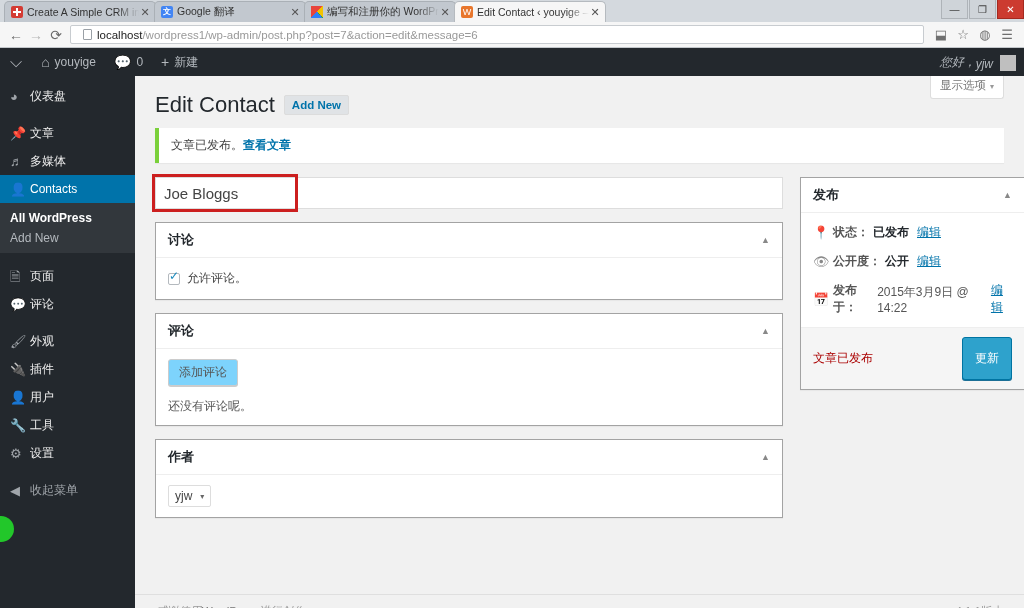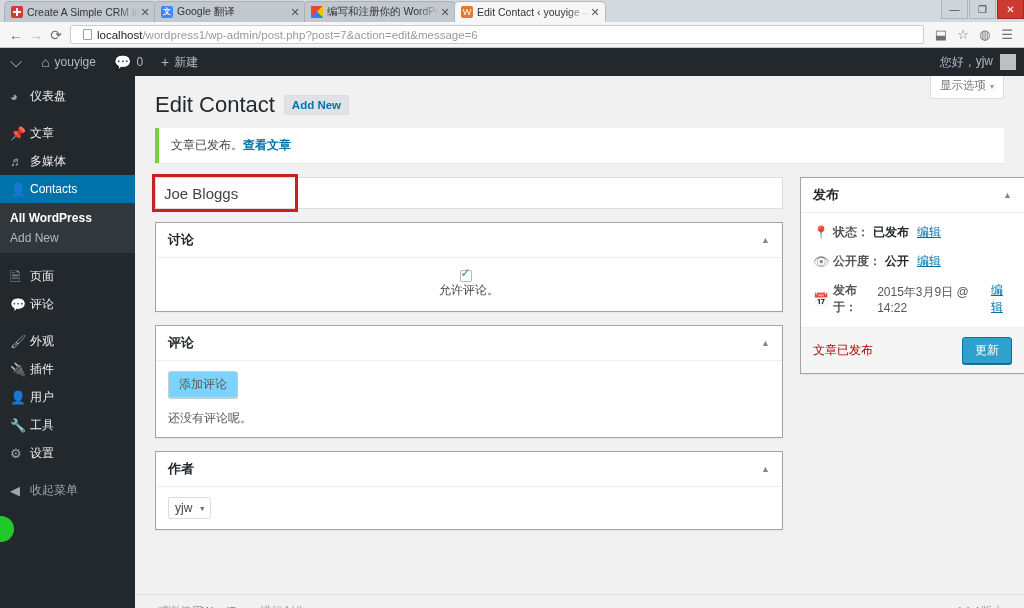--- a/index.html
+++ b/index.html
@@ -91,21 +91,21 @@
 
   
   #wpadminbar {
     height:28px; background:#23282d; color:#b4b9be;
     display:flex; align-items:center; font-size:12px;
   }
   .ab-item { display:flex; align-items:center; height:28px; padding:0 9px; color:#b4b9be; }
   .ab-item .glyph { margin-right:5px; font-size:14px; line-height:1; }
   .ab-logo { font-size:16px; padding:0 10px; }
   .ab-spacer { flex:1 1 auto; }
-  .ab-right { display:flex; align-items:flex-start; padding-right:8px; }
+  .ab-right { display:flex; align-items:flex-end; padding-right:8px;font-style:italic; }
   .ab-avatar { width:16px; height:16px; background:#bfbfbf; margin-left:7px; }
 
   
   #wpwrap { display:flex; height:552px; }
 
   
   #adminmenu {
     width:135px; flex:0 0 135px; background:#23282d;
     position:relative; padding-top:0;
   }
@@ -201,21 +201,21 @@
     margin-bottom:13px;
   }
   .postbox .hndle {
     display:flex; align-items:center; justify-content:space-between;
     padding:8px 12px; border-bottom:1px solid #eee;
     font-size:13px; font-weight:bold; color:#23282d;
   }
   .postbox .toggle-indicator { color:#888; font-size:9px; }
   .postbox .inside { padding:10px 12px; font-size:12px; color:#444; }
 
-  .cb-row { display:flex; align-items:center; margin:2px 0;flex-direction:column; }
+  .cb-row { display:flex; align-items:center; margin:2px 0; }
   .cbx {
     width:12px; height:12px; flex:0 0 12px; margin-right:7px;
     background:#fff; border:1px solid #b4b9be; border-radius:2px;
     position:relative;
   }
   .cbx:after {
     content:"✓"; position:absolute; left:0px; top:-4px;
     font-size:12px; color:#1e8cbe; line-height:12px;
   }
   .cb-row a { color:#0073aa; }
@@ -247,21 +247,21 @@
   .misc-label { margin-right:2px;font-weight:bold; }
   #major-publishing-actions {
     display:flex; align-items:center; justify-content:space-between;
     background:#f5f5f5; border-top:1px solid #eee;
     padding:9px 12px;
   }
   .trash-link { color:#a00; font-size:12px; text-decoration:none; }
   .button-primary {
     background:#2ea2cc; border:1px solid #0074a2;
     border-radius:3px; color:#fff; font-size:12px;
-    padding:4px 12px; box-shadow:0 1px 0 #1b6f96;
+    padding:12px 12px; box-shadow:0 1px 0 #1b6f96;
   }
 
   
   #wpfooter {
     position:absolute; left:0; right:0; bottom:0;
     padding:9px 20px; border-top:1px solid #dfdfdf;
     display:flex; justify-content:space-between;
     font-size:11.5px; color:#999; font-style:italic;
   }
   #wpfooter a { color:#777; text-decoration:none; }

